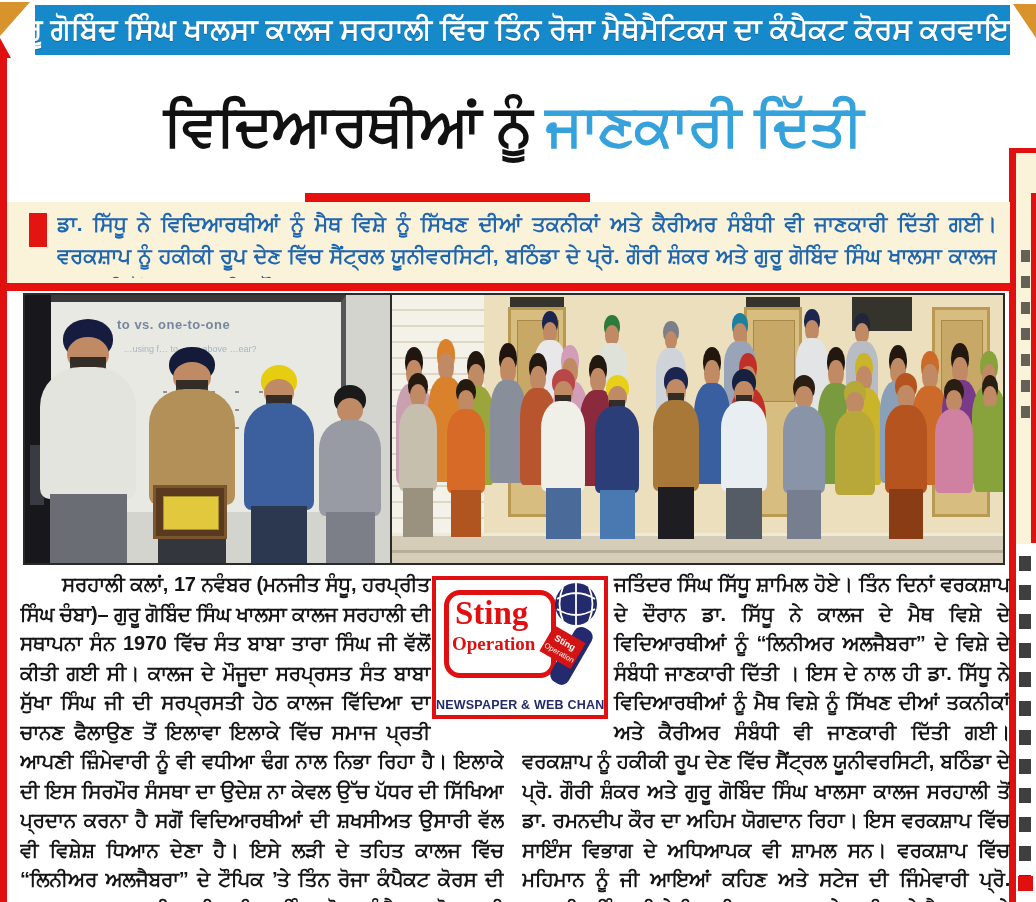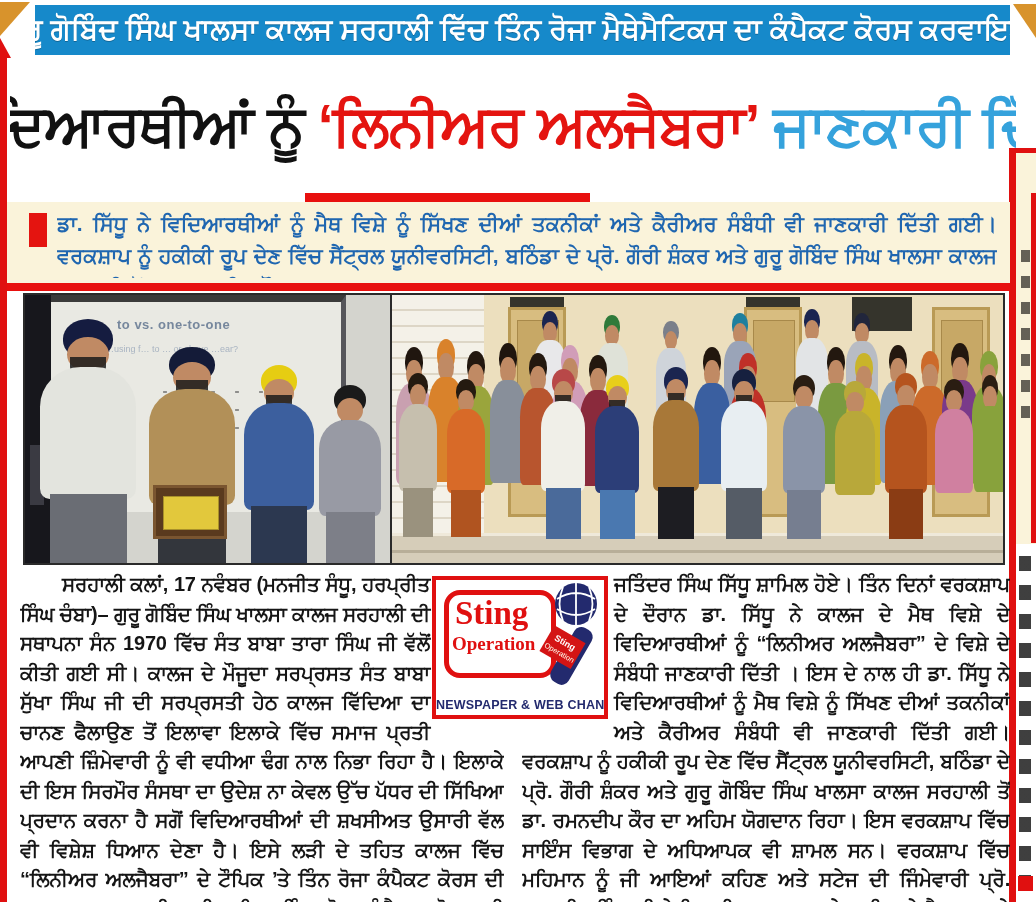--- a/index.html
+++ b/index.html
@@ -43,21 +43,21 @@
 
   
   .subhead{position:absolute;left:7px;top:202px;width:1003px;height:81px;background:#faf3da;}
   .subhead .bullet{position:absolute;left:22px;top:11px;width:18px;height:34px;background:#e41410;}
   .subhead p{margin:0;position:absolute;left:50px;top:6px;width:940px;height:70px;overflow:hidden;
     color:#1f66b0;font-weight:bold;font-size:21px;line-height:32px;text-align:justify;}
   .redbar{position:absolute;left:7px;top:283px;width:1003px;height:8px;background:#e8100e;}
 
   
   .photo{position:absolute;top:293px;border:2px solid #2a2a2a;overflow:hidden;box-sizing:border-box;}
-  .photo-left{left:23px;width:400px;height:272px;background:#d4d4ce;}
+  .photo-left{left:23px;width:400px;height:272px;background:#d4d4ce;text-align:center;}
   .photo-right{left:390px;width:615px;height:272px;background:#ecdfbe;}
 
   
   .pl-board{position:absolute;left:26px;top:0;width:290px;height:210px;background:#e9e9e3;
     border-top:7px solid #3a3a3a;border-right:5px solid #55555a;}
   .pl-bezel{position:absolute;left:0;top:0;width:26px;height:272px;background:#17171c;}
   .pl-bezel i{position:absolute;left:5px;top:150px;width:14px;height:60px;background:#3a3a42;}
   .pl-wbtext{position:absolute;left:92px;top:22px;color:#76879d;font-size:13px;font-weight:bold;
     letter-spacing:.5px;}
   .pl-wbtext2{position:absolute;left:80px;top:48px;color:#a9b4c2;font-size:9px;width:170px;line-height:12px;}
@@ -129,21 +129,20 @@
   <div class="rule-right"></div>
   <div class="edge-box">
       <span class="inner-red"></span>
     </div>
   <div class="edge-ticks2"></div>
   <div class="edge-text"></div>
   <div class="edge-square"></div>
 
   <div class="headline">
     <span class="hl-black">ਵਿਦਿਆਰਥੀਆਂ ਨੂੰ</span>
-    <span class="hl-red">‘ਲਿਨੀਅਰ ਅਲਜੈਬਰਾ’</span>
     <span class="hl-blue">ਜਾਣਕਾਰੀ ਦਿੱਤੀ</span>
   </div>
   <div class="hl-underline"></div>
 
   <div class="subhead">
     <span class="bullet"></span>
     <p>ਡਾ. ਸਿੱਧੂ ਨੇ ਵਿਦਿਆਰਥੀਆਂ ਨੂੰ ਮੈਥ ਵਿਸ਼ੇ ਨੂੰ ਸਿੱਖਣ ਦੀਆਂ ਤਕਨੀਕਾਂ ਅਤੇ ਕੈਰੀਅਰ ਸੰਬੰਧੀ ਵੀ ਜਾਣਕਾਰੀ ਦਿੱਤੀ ਗਈ। ਵਰਕਸ਼ਾਪ ਨੂੰ ਹਕੀਕੀ ਰੂਪ ਦੇਣ ਵਿੱਚ ਸੈਂਟ੍ਰਲ ਯੂਨੀਵਰਸਿਟੀ, ਬਠਿੰਡਾ ਦੇ ਪ੍ਰੋ. ਗੌਰੀ ਸ਼ੰਕਰ ਅਤੇ ਗੁਰੂ ਗੋਬਿੰਦ ਸਿੰਘ ਖਾਲਸਾ ਕਾਲਜ ਸਰਹਾਲੀ ਤੋਂ ਡਾ. ਰਮਨਦੀਪ ਕੌਰ....</p>
   </div>
   <div class="redbar"></div>
 

